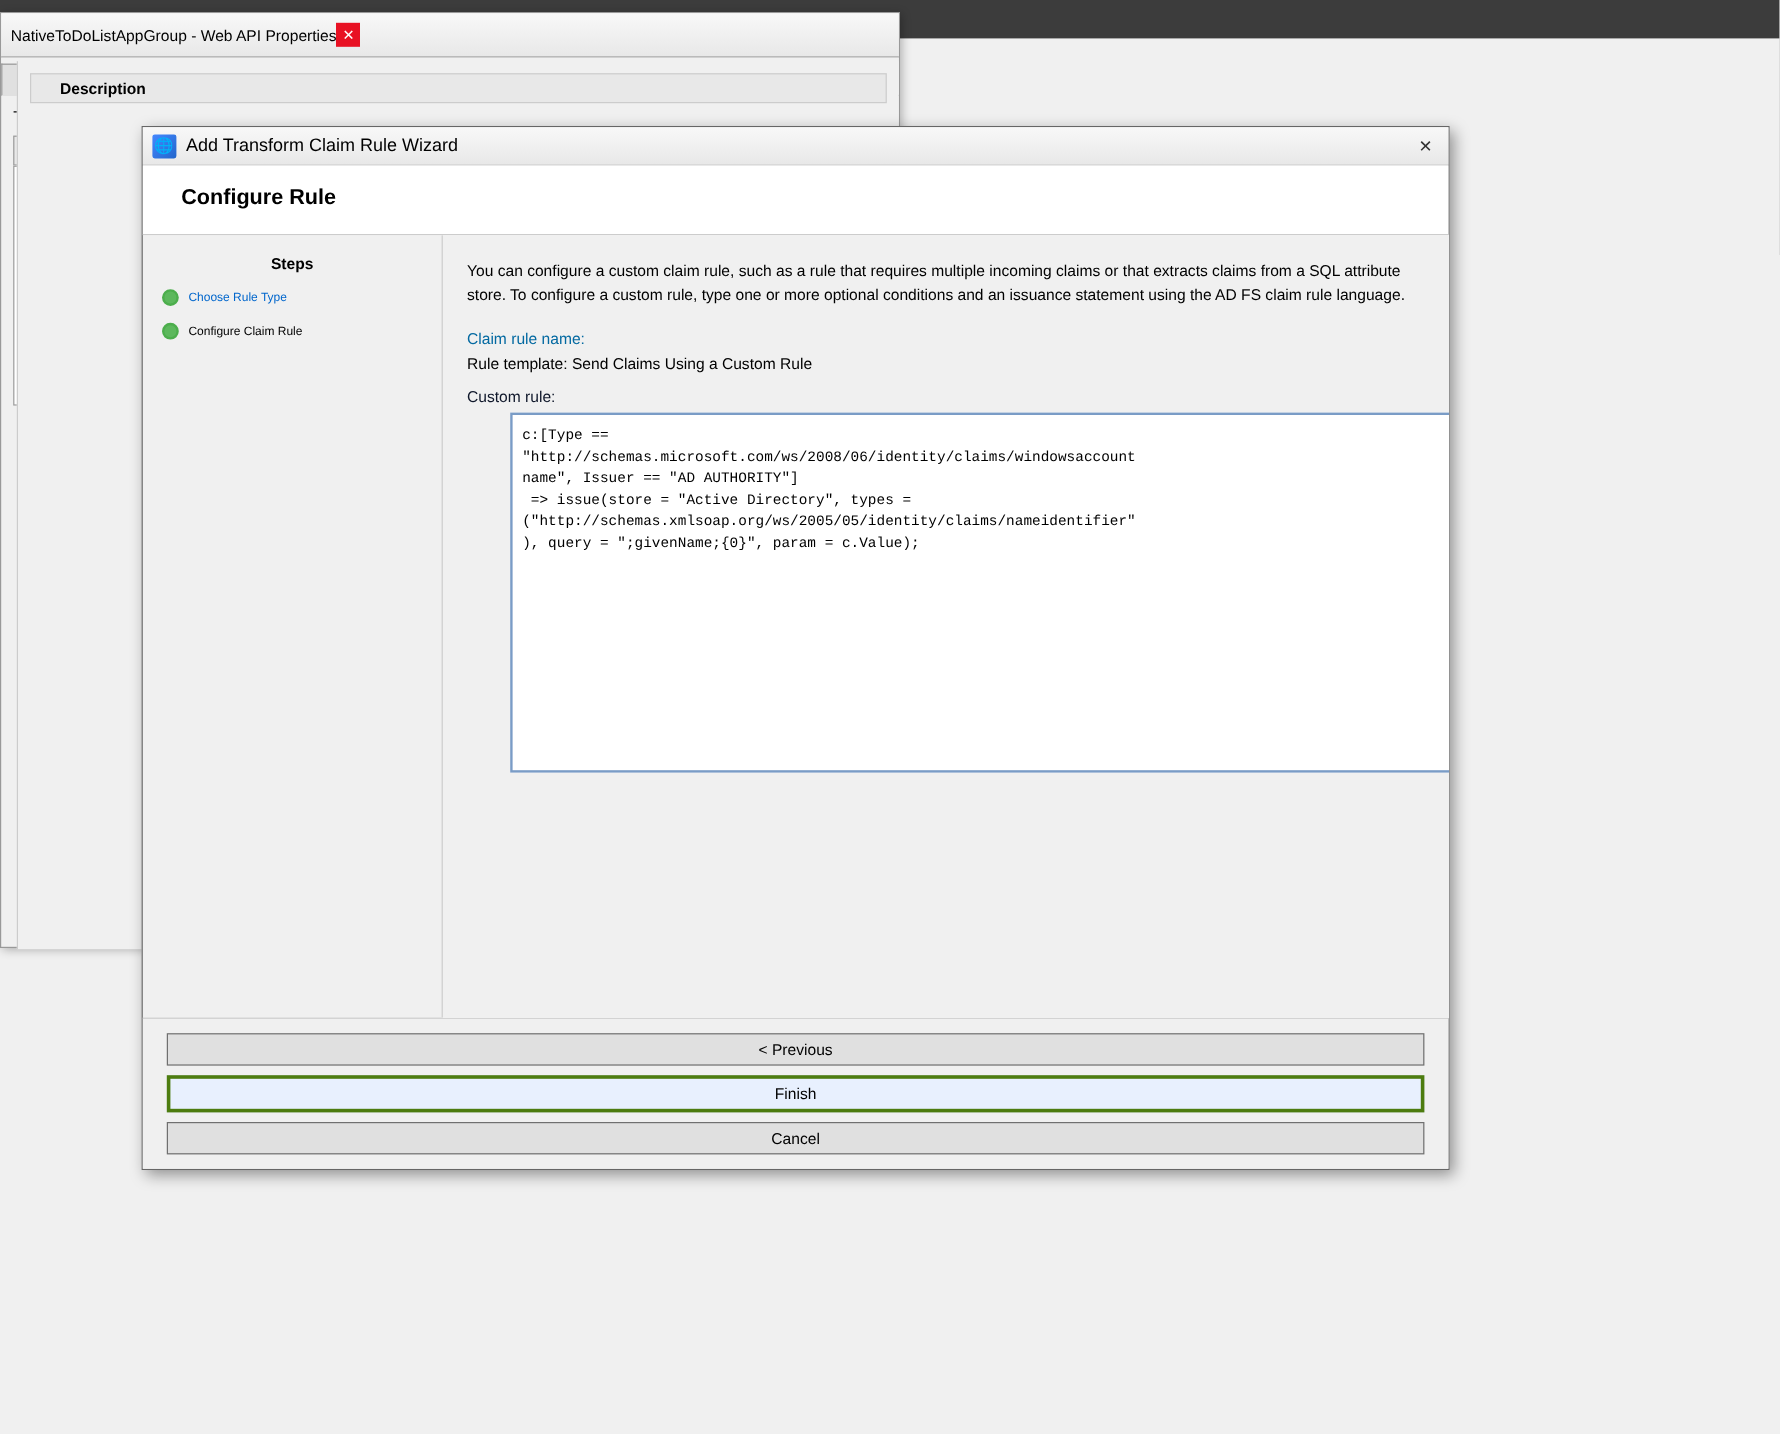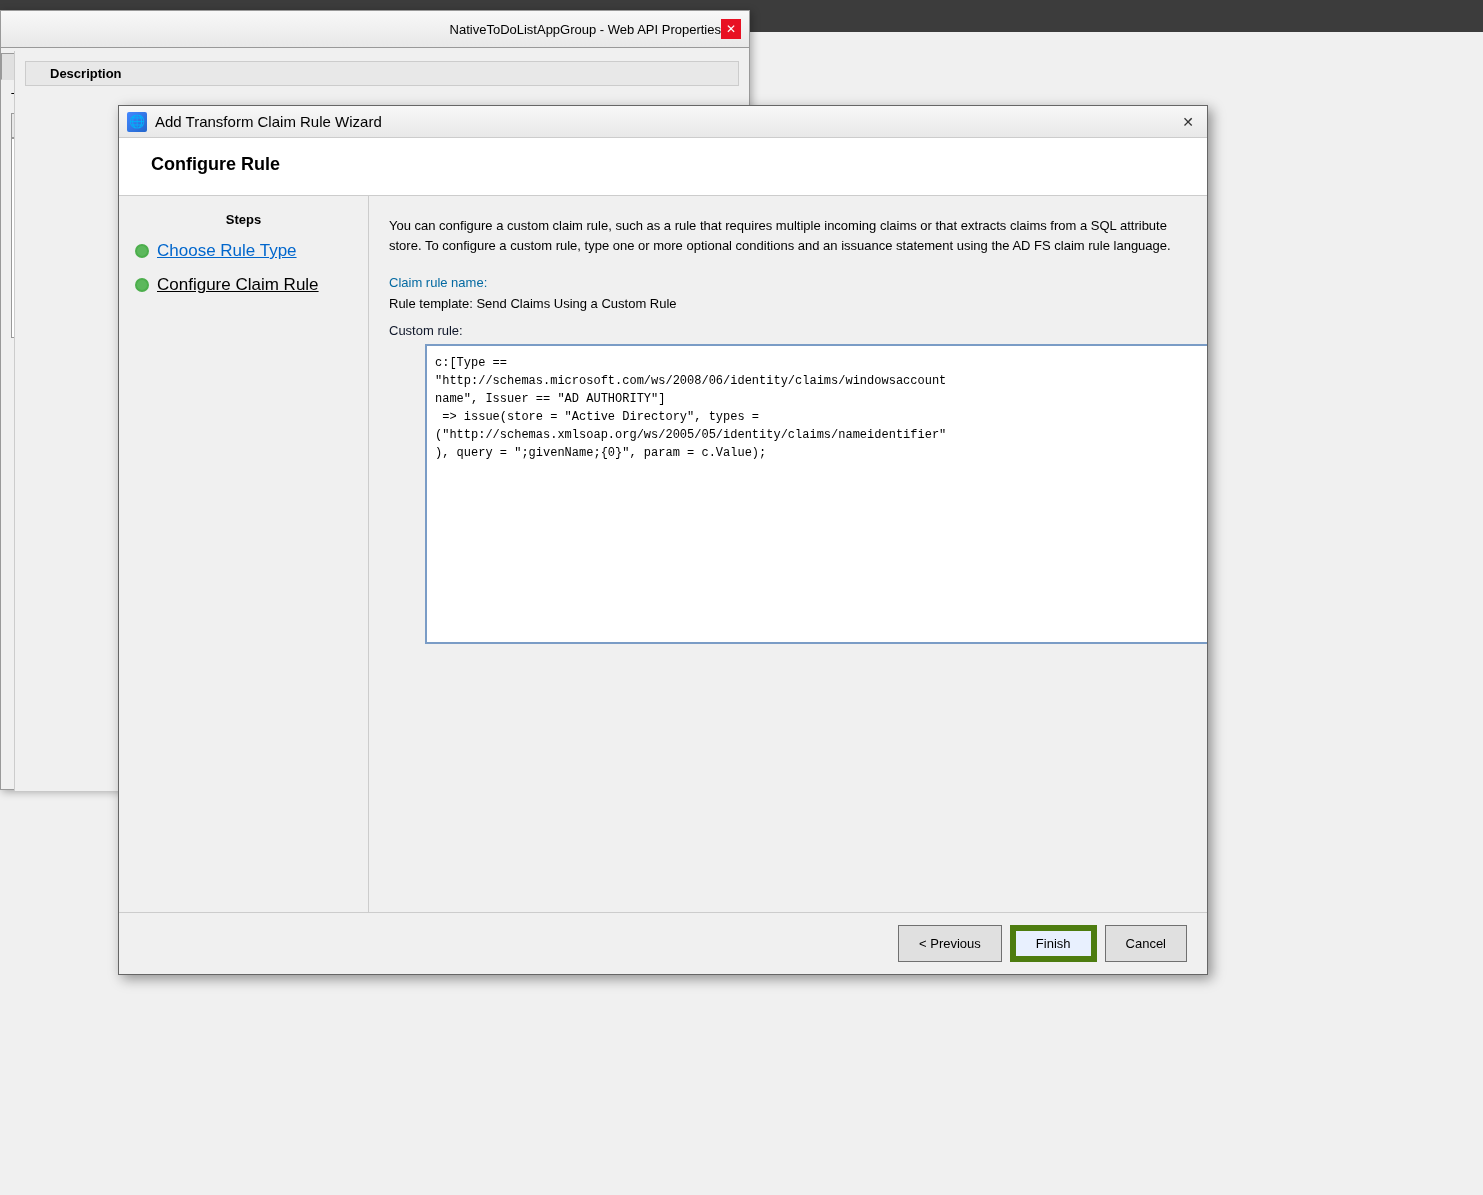--- a/index.html
+++ b/index.html
@@ -36,21 +36,21 @@
       background: #f0f0f0;
       border: 1px solid #999;
       box-shadow: 2px 2px 8px rgba(0,0,0,0.3);
     }
 
     .outer-dialog-title {
       background: linear-gradient(to bottom, #f8f8f8, #e8e8e8);
       height: 32px;
       display: flex;
       align-items: center;
-      justify-content: flex-end;
+      justify-content: flex-start;
       padding: 18px 8px;
       border-bottom: 1px solid #999;
     }
 
     .outer-dialog-title-text {
       font-size: 13px;
       color: #000;
     }
 
     .title-close-btn {
@@ -257,22 +257,21 @@
     .step-dot {
       width: 14px;
       height: 14px;
       border-radius: 50%;
       background: #5cb85c;
       border: 2px solid #4cae4c;
       flex-shrink: 0;
     }
 
     .step-label {
-      font-size: 17px;
-      text-decoration: underline;
+      font-size: 10px;
     }
 
     .step-label.active {
       color: #0066cc;
       font-weight: normal;
     }
 
     
     .main-panel {
       flex: 1;
@@ -347,34 +346,35 @@
     }
 
     
     .wizard-footer {
       padding: 12px 20px;
       display: flex;
       justify-content: flex-end;
       gap: 8px;
       border-top: 1px solid #ccc;
       background: #f0f0f0;
+      flex-direction: column;
     }
 
     .btn {
       padding: 5px 20px;
       font-size: 13px;
       cursor: pointer;
       border: 1px solid #707070;
       background: #e0e0e0;
       min-width: 80px;
     }
 
     .btn.primary {
       background: #e8f0fe;
-      border: 6px solid #4d7c0f;
+      border: 3px solid #4d7c0f;
       color: #000;
     }
 
     .btn:disabled {
       color: #999;
       cursor: default;
     }
 
     
     .appgroup-label {

